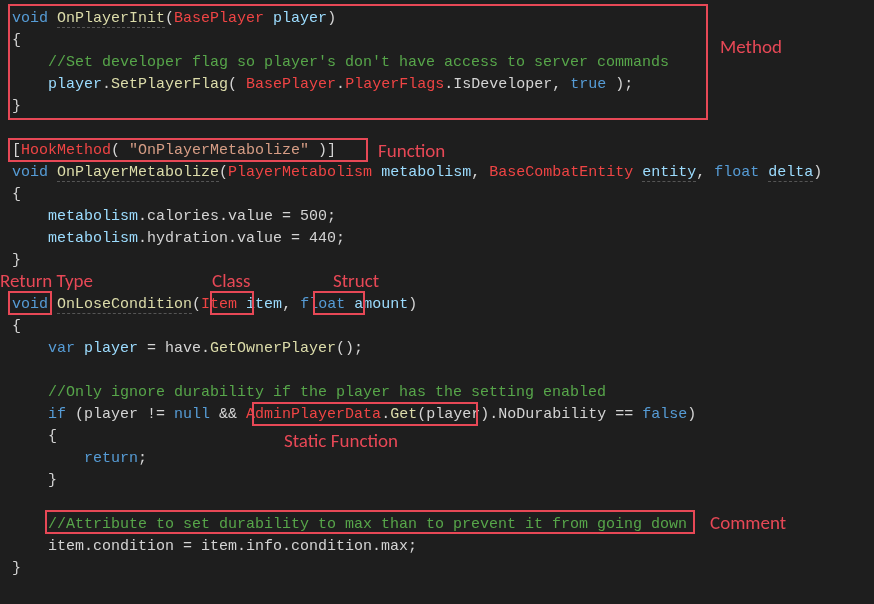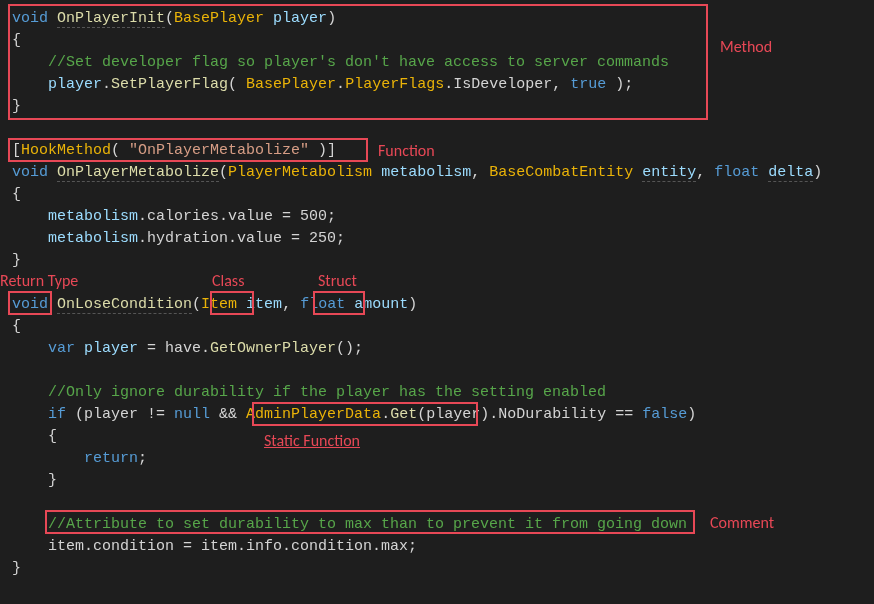--- a/index.html
+++ b/index.html
@@ -10,44 +10,44 @@
     font-size: 15px;
     line-height: 22px;
     color: #d4d4d4;
     width: 874px;
     height: 604px;
     box-sizing: border-box;
     position: relative;
   }
   .code-line { white-space: pre; }
   .kw-blue { color: #569cd6; }
-  .type { color: #eab308; }
+  .type { color: #ef4444; }
   .method { color: #dcdcaa; }
   .param { color: #9cdcfe; }
   .string { color: #d69d85; }
   .comment { color: #57a64a; }
   .punct { color: #d4d4d4; }
   .underline { border-bottom: 1px dashed #555; margin-top: 28px; }
   .redbox { border: 2px solid #e74856; position: absolute; box-sizing: border-box; }
-  .label { position: absolute; color: #e74856; font-family: Calibri, Arial, sans-serif; font-size: 16px; }
+  .label { position: absolute; color: #e74856; font-family: Calibri, Arial, sans-serif; font-size: 19px; }
 </style>
 </head>
 <body>
 
 <div class="code-line"><span class="kw-blue">void</span><span class="punct"> </span><span class="method underline">OnPlayerInit</span><span class="punct">(</span><span class="type">BasePlayer</span><span class="punct"> </span><span class="param">player</span><span class="punct">)</span></div>
 <div class="code-line"><span class="punct">{</span></div>
 <div class="code-line">    <span class="comment">//Set developer flag so player's don't have access to server commands</span></div>
 <div class="code-line">    <span class="param">player</span><span class="punct">.</span><span class="method">SetPlayerFlag</span><span class="punct">( </span><span class="type">BasePlayer</span><span class="punct">.</span><span class="type">PlayerFlags</span><span class="punct">.</span><span class="punct">IsDeveloper</span><span class="punct">, </span><span class="kw-blue">true</span><span class="punct"> );</span></div>
 <div class="code-line"><span class="punct">}</span></div>
 <div class="code-line">&nbsp;</div>
 <div class="code-line"><span class="punct">[</span><span class="type">HookMethod</span><span class="punct">( </span><span class="string">"OnPlayerMetabolize"</span><span class="punct"> )]</span></div>
 <div class="code-line"><span class="kw-blue">void</span><span class="punct"> </span><span class="method underline">OnPlayerMetabolize</span><span class="punct">(</span><span class="type">PlayerMetabolism</span><span class="punct"> </span><span class="param">metabolism</span><span class="punct">, </span><span class="type">BaseCombatEntity</span><span class="punct"> </span><span class="param underline">entity</span><span class="punct">, </span><span class="kw-blue">float</span><span class="punct"> </span><span class="param underline">delta</span><span class="punct">)</span></div>
 <div class="code-line"><span class="punct">{</span></div>
 <div class="code-line">    <span class="param">metabolism</span><span class="punct">.calories.value = 500;</span></div>
-<div class="code-line">    <span class="param">metabolism</span><span class="punct">.hydration.value = 250;</span></div>
+<div class="code-line">    <span class="param">metabolism</span><span class="punct">.hydration.value = 440;</span></div>
 <div class="code-line"><span class="punct">}</span></div>
 <div class="code-line">&nbsp;</div>
 <div class="code-line"><span class="kw-blue">void</span><span class="punct"> </span><span class="method underline">OnLoseCondition</span><span class="punct">(</span><span class="type">Item</span><span class="punct"> </span><span class="param">item</span><span class="punct">, </span><span class="kw-blue">float</span><span class="punct"> </span><span class="param">amount</span><span class="punct">)</span></div>
 <div class="code-line"><span class="punct">{</span></div>
 <div class="code-line">    <span class="kw-blue">var</span><span class="punct"> </span><span class="param">player</span><span class="punct"> = have.</span><span class="method">GetOwnerPlayer</span><span class="punct">();</span></div>
 <div class="code-line">&nbsp;</div>
 <div class="code-line">    <span class="comment">//Only ignore durability if the player has the setting enabled</span></div>
 <div class="code-line">    <span class="kw-blue">if</span><span class="punct"> (player != </span><span class="kw-blue">null</span><span class="punct"> &amp;&amp; </span><span class="type">AdminPlayerData</span><span class="punct">.</span><span class="method">Get</span><span class="punct">(player)</span><span class="punct">.NoDurability == </span><span class="kw-blue">false</span><span class="punct">)</span></div>
 <div class="code-line">    <span class="punct">{</span></div>
 <div class="code-line">        <span class="kw-blue">return</span><span class="punct">;</span></div>
@@ -63,19 +63,19 @@
 <div class="redbox" style="left:8px; top:138px; width:360px; height:24px;"></div>
 <div class="label" style="left:378px; top:140px;">Function</div>
 
 <div class="redbox" style="left:8px; top:291px; width:44px; height:24px;"></div>
 <div class="label" style="left:0px; top:270px;">Return Type</div>
 
 <div class="redbox" style="left:210px; top:291px; width:44px; height:24px;"></div>
 <div class="label" style="left:212px; top:270px;">Class</div>
 
 <div class="redbox" style="left:313px; top:291px; width:52px; height:24px;"></div>
-<div class="label" style="left:318px; top:270px;text-align:right;">Struct</div>
+<div class="label" style="left:333px; top:270px;text-align:right;">Struct</div>
 
 <div class="redbox" style="left:252px; top:402px; width:226px; height:24px;"></div>
-<div class="label" style="left:264px; top:430px;text-decoration:underline;">Static Function</div>
+<div class="label" style="left:284px; top:430px;">Static Function</div>
 
 <div class="redbox" style="left:45px; top:510px; width:650px; height:24px;"></div>
 <div class="label" style="left:710px; top:512px;text-align:center;">Comment</div>
 
 </body></html>

